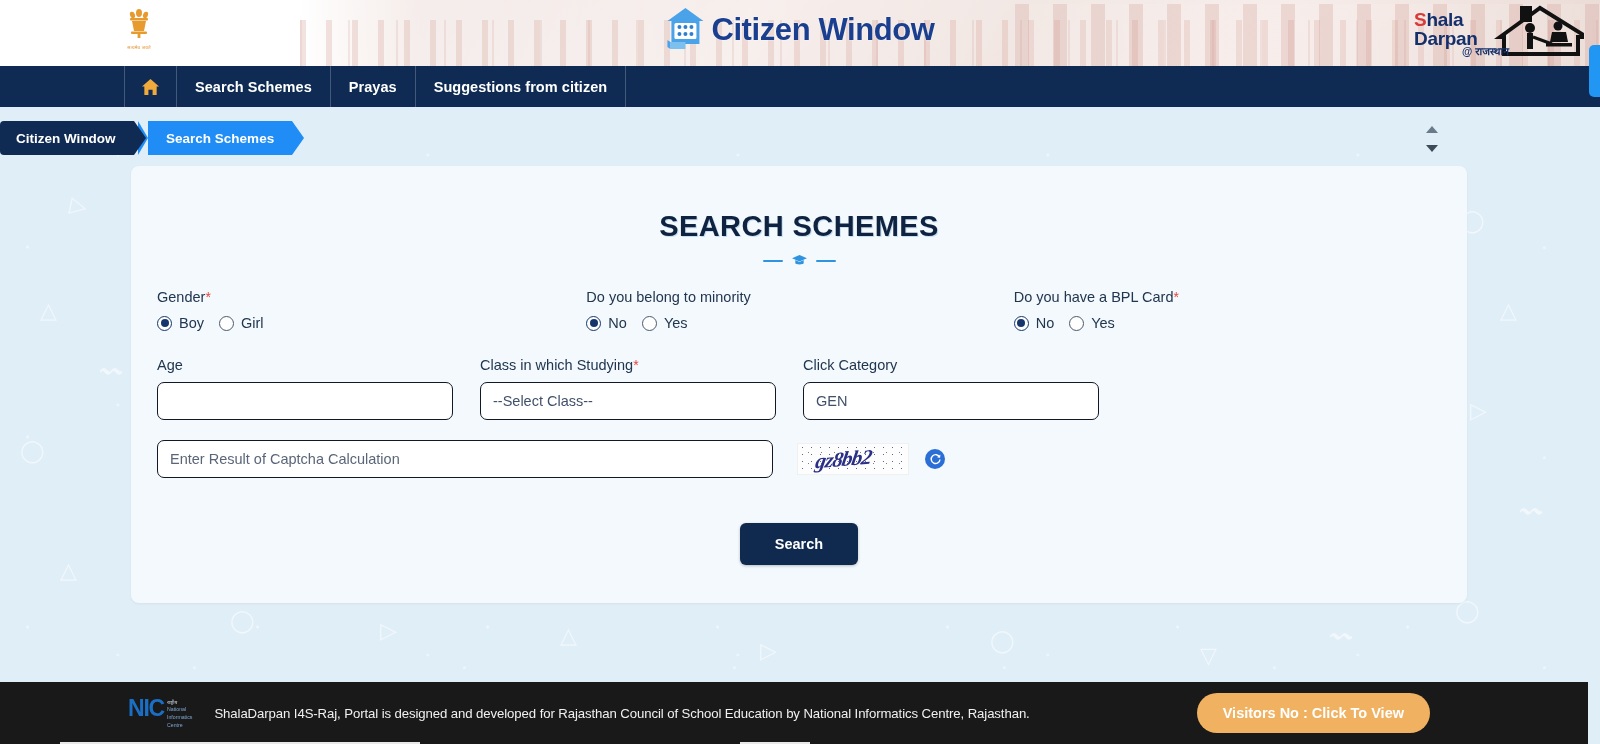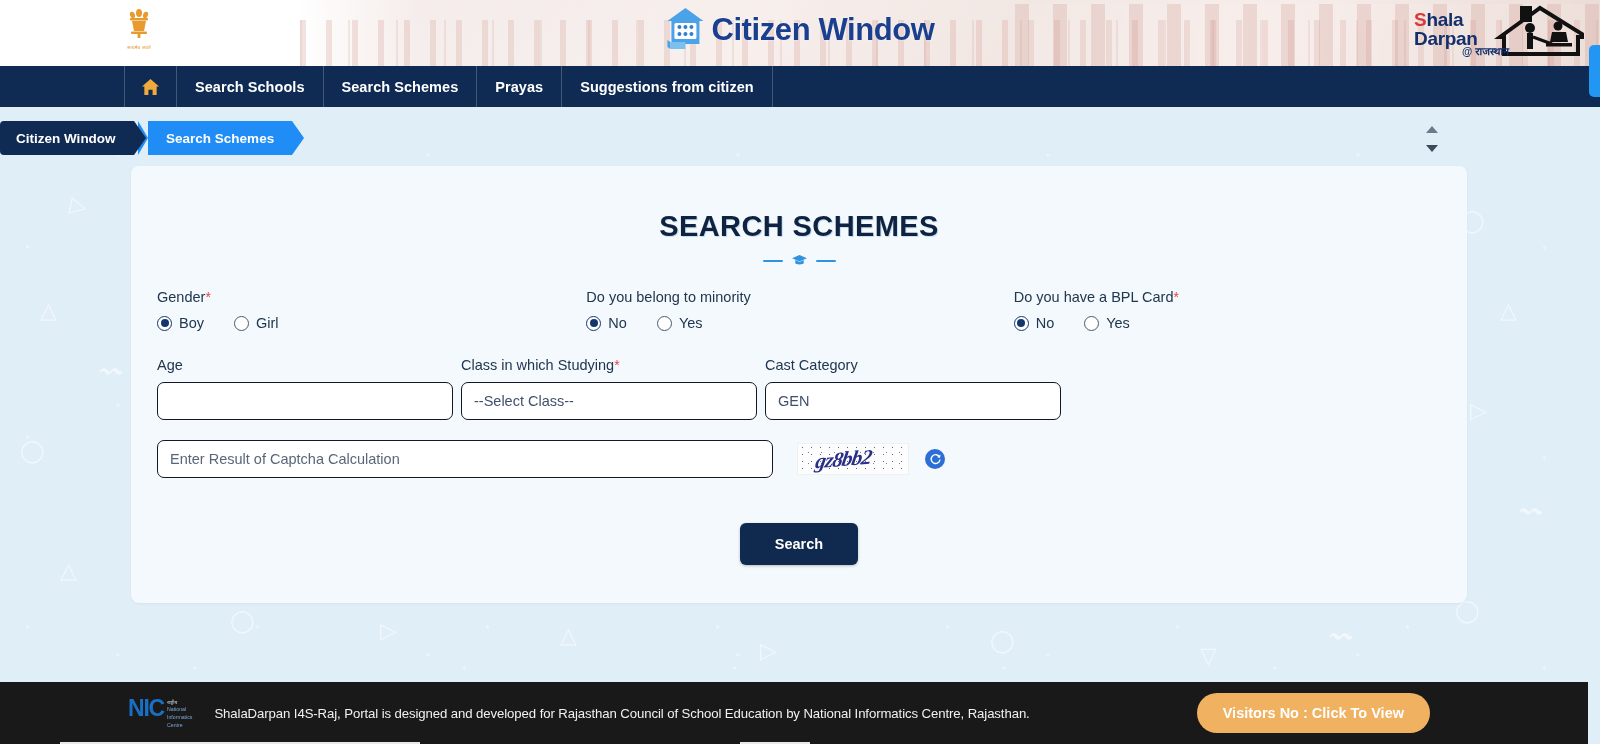--- a/index.html
+++ b/index.html
@@ -256,38 +256,38 @@
     padding-left: 2px;
   }
   .radio-group { width: 430px; }
   .radio-group.g2 { width: 428px; }
   .rg-label {
     font-size: 14.5px;
     color: #21364f;
     margin-bottom: 10px;
   }
   .req { color: #e8443c; font-size: 14px; }
-  .rg-options { display: flex; align-items: center; gap: 30px; }
+  .rg-options { display: flex; align-items: center; gap: 15px; }
   .rad-opt { display: flex; align-items: center; gap: 7px; cursor: pointer; }
   .rad {
     width: 15px; height: 15px; border-radius: 50%;
     border: 1.6px solid #4a5a6e; background: #fff;
     display: flex; align-items: center; justify-content: center;
     flex: 0 0 auto;
   }
   .rad.on { border-color: #16366b; }
   .rad.on::after {
     content: ""; width: 8px; height: 8px; border-radius: 50%; background: #16366b;
   }
   .rad-txt { font-size: 14.5px; color: #21364f; }
 
   .row-fields {
     display: flex;
     margin-top: 26px;
-    gap: 8px;
+    gap: 27px;
     padding-left: 2px;
   }
   .field { width: 296px; }
   .f-label {
     font-size: 14.5px;
     color: #21364f;
     margin-bottom: 9px;
     display: block;
   }
   .f-input {
@@ -517,21 +517,20 @@
 </div>
 
 <nav id="navbar">
   <div class="nav-item nav-home">
     <span>
       <svg class="home-ico" viewBox="0 0 20 19">
         <path d="M10 1 L19 9 L16.5 9 L16.5 18 L12.2 18 L12.2 12.5 L7.8 12.5 L7.8 18 L3.5 18 L3.5 9 L1 9 Z" fill="#f0a93c"></path>
       </svg>
     </span>
   </div>
-  <div class="nav-item">Search Schools</div>
   <div class="nav-item">Search Schemes</div>
   <div class="nav-item">Prayas</div>
   <div class="nav-item">Suggestions from citizen</div>
   <div id="nav-right-tab"></div>
 </nav>
 
 <div id="crumbwrap">
   <span class="crumb crumb-1">Citizen Window</span>
   <span class="crumb crumb-2">Search Schemes</span>
   <div id="spinner">
@@ -615,21 +614,21 @@
 
       <div class="field">
         <span class="f-label">
           <span>Class in which Studying</span><span class="req">*</span>
         </span>
         <input class="f-input sel" value="--Select Class--" style="">
       </div>
 
       <div class="field">
         <span class="f-label">
-          <span>Cast Category</span><span class="req"></span>
+          <span>Click Category</span><span class="req"></span>
         </span>
         <input class="f-input sel" value="GEN" style="">
       </div>
 
     </div>
 
     <div class="row-captcha">
       <input id="captcha-input" placeholder="Enter Result of Captcha Calculation" style="">
       <div id="captcha-img">
         <div class="noise"></div>

